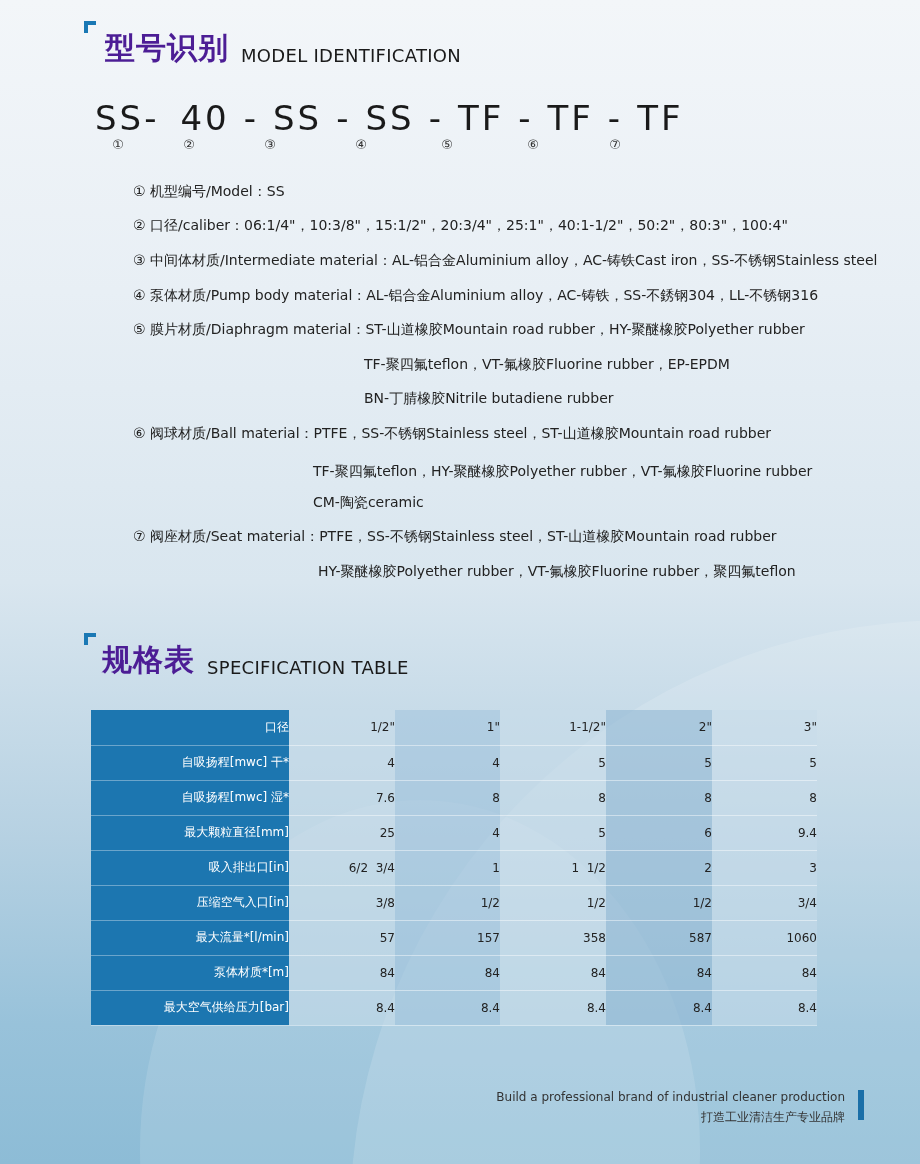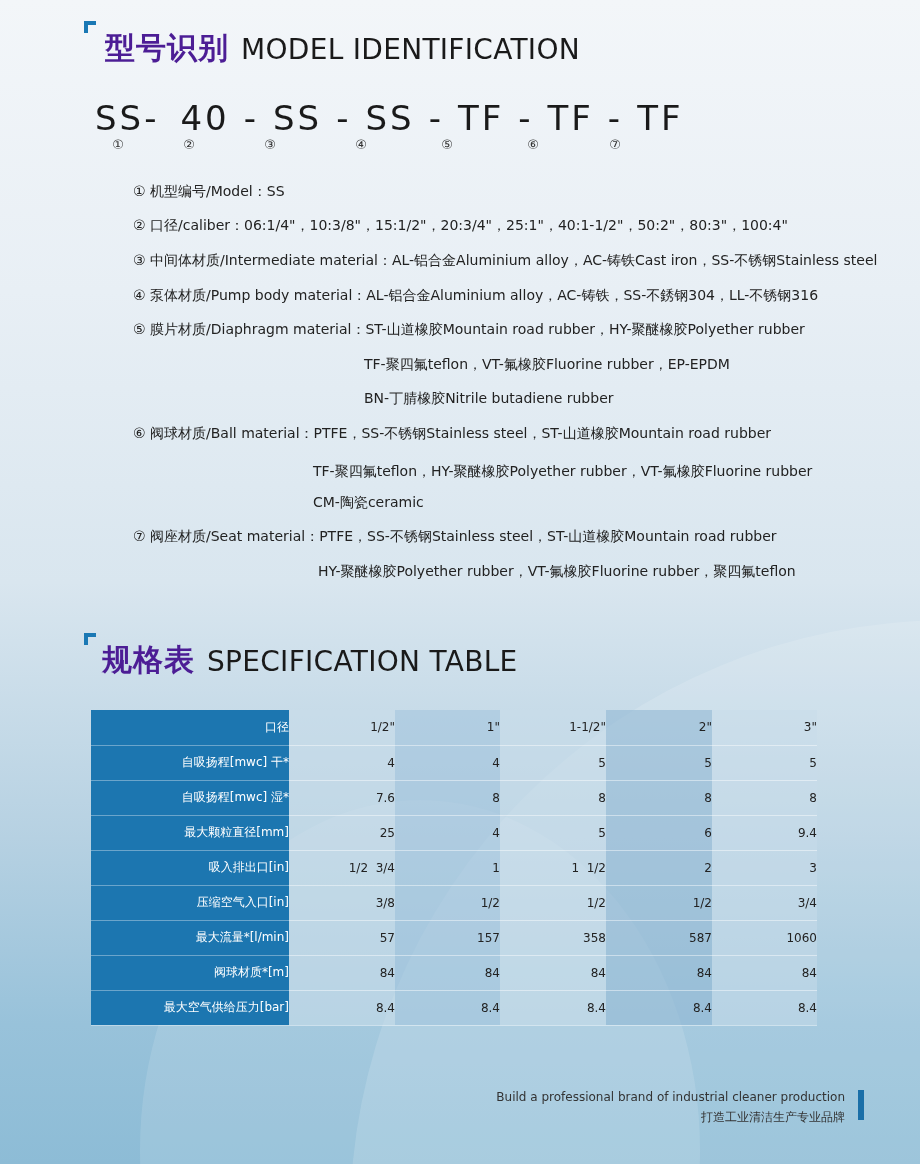--- a/index.html
+++ b/index.html
@@ -26,21 +26,21 @@
   .corner {
     position: absolute; width: 12px; height: 12px;
     border-left: 4px solid #1a78b4; border-top: 4px solid #1a78b4;
   }
   .cn-title {
     font-family: "DejaVu Sans", sans-serif; font-weight: bold;
     color: #4c1d95; font-size: 30px; letter-spacing: 1px;
   }
   .en-title {
     font-family: "DejaVu Sans", sans-serif; color: #1a1a1a;
-    font-size: 28px; margin-left: 12px; margin-bottom: 3px; letter-spacing: 0.3px;
+    font-size: 18px; margin-left: 12px; margin-bottom: 3px; letter-spacing: 0.3px;
   }
   .code-row {
     position: absolute; left: 95px; top: 98px;
     display: flex; align-items: center;
     font-family: "DejaVu Sans", sans-serif; font-size: 34px; color: #1a1a1a;
     letter-spacing: 3px;
   }
   .code-row span { display: inline-block; }
   .code-nums { position: absolute; top: 137px; left: 0; width: 100%; height: 20px; }
   .code-nums span {
@@ -163,21 +163,21 @@
     <tr>
       <td class="hdr">最大颗粒直径[mm]</td>
       <td class="c1">25</td>
       <td class="c2">4</td>
       <td class="c3">5</td>
       <td class="c4">6</td>
       <td class="c5">9.4</td>
     </tr>
     <tr>
       <td class="hdr">吸入排出口[in]</td>
-      <td class="c1" style="white-space:pre;">1/2  3/4</td>
+      <td class="c1" style="white-space:pre;">6/2  3/4</td>
       <td class="c2">1</td>
       <td class="c3" style="white-space:pre;">1  1/2</td>
       <td class="c4">2</td>
       <td class="c5">3</td>
     </tr>
     <tr>
       <td class="hdr">压缩空气入口[in]</td>
       <td class="c1">3/8</td>
       <td class="c2">1/2</td>
       <td class="c3">1/2</td>
@@ -186,21 +186,21 @@
     </tr>
     <tr>
       <td class="hdr">最大流量*[l/min]</td>
       <td class="c1">57</td>
       <td class="c2">157</td>
       <td class="c3">358</td>
       <td class="c4">587</td>
       <td class="c5">1060</td>
     </tr>
     <tr>
-      <td class="hdr">阀球材质*[m]</td>
+      <td class="hdr">泵体材质*[m]</td>
       <td class="c1">84</td>
       <td class="c2">84</td>
       <td class="c3">84</td>
       <td class="c4">84</td>
       <td class="c5">84</td>
     </tr>
     <tr>
       <td class="hdr">最大空气供给压力[bar]</td>
       <td class="c1">8.4</td>
       <td class="c2">8.4</td>

